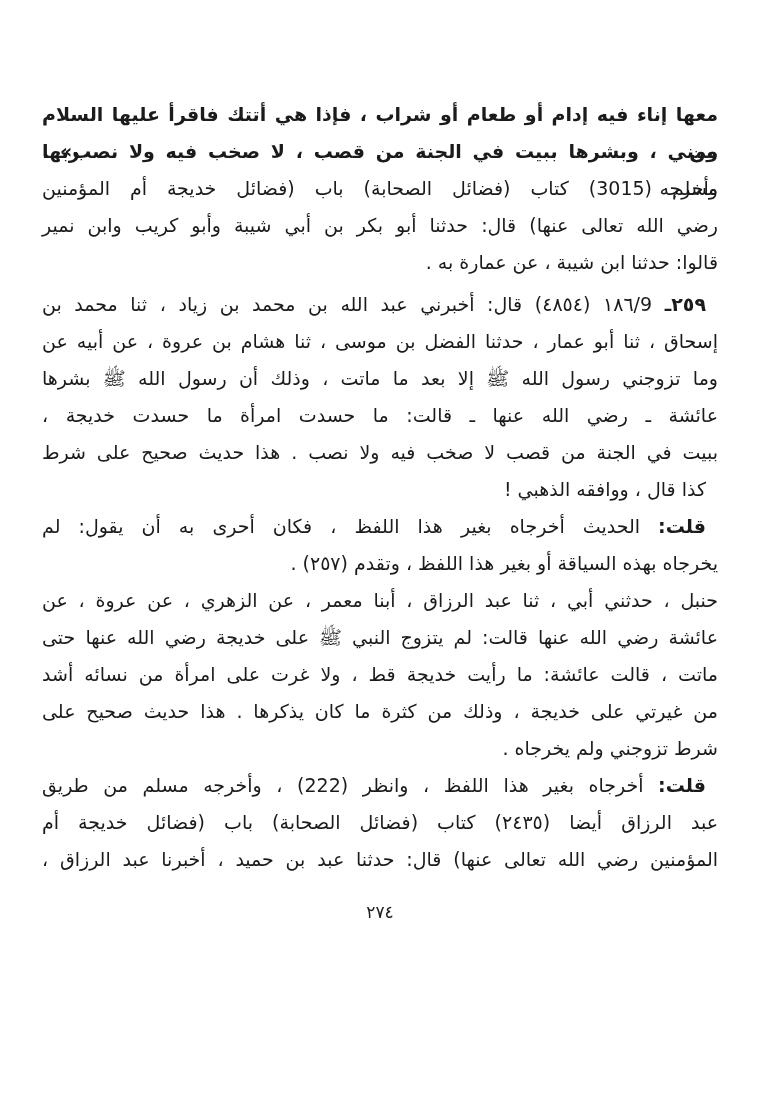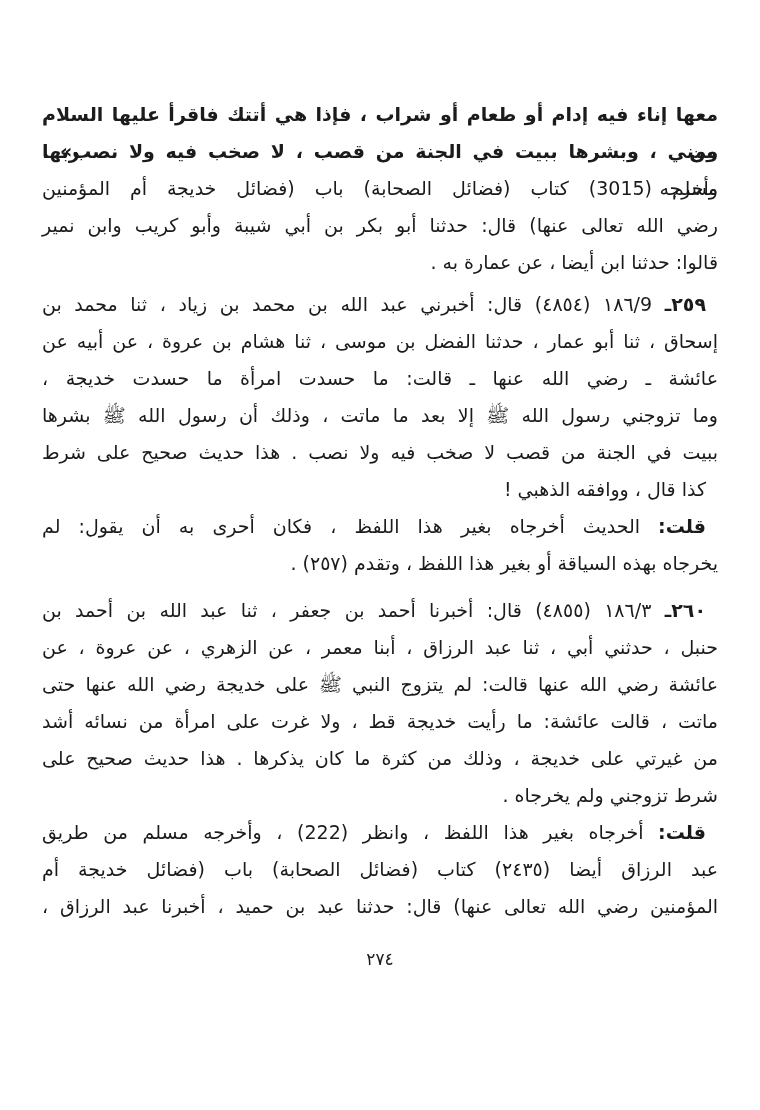--- a/index.html
+++ b/index.html
@@ -51,42 +51,41 @@
 </head>
 <body>
 
 <div class="scan-page">
 
   <div class="para">
     <div class="line"><span class="b">معها إناء فيه إدام أو طعام أو شراب ، فإذا هي أتتك فاقرأ عليها السلام من ربها</span></div>
     <div class="line"><span class="b">ومني ، وبشرها ببيت في الجنة من قصب ، لا صخب فيه ولا نصب» .</span><span> وأخرجه</span></div>
     <div class="line"><span>مسلم (3015) كتاب (فضائل الصحابة) باب (فضائل خديجة أم المؤمنين</span></div>
     <div class="line"><span>رضي الله تعالى عنها) قال: حدثنا أبو بكر بن أبي شيبة وأبو كريب وابن نمير</span></div>
-    <div class="line last"><span>قالوا: حدثنا ابن أيضا ، عن عمارة به .</span></div>
+    <div class="line last"><span>قالوا: حدثنا ابن شيبة ، عن عمارة به .</span></div>
   </div>
 
   <div class="para">
     <div class="line indent gap-sm"><span class="b">٢٥٩ـ</span><span> ١٨٦/9 (٤٨٥٤) قال: أخبرني عبد الله بن محمد بن زياد ، ثنا محمد بن</span></div>
     <div class="line"><span>إسحاق ، ثنا أبو عمار ، حدثنا الفضل بن موسى ، ثنا هشام بن عروة ، عن أبيه عن</span></div>
+    <div class="line"><span>وما تزوجني رسول الله ﷺ إلا بعد ما ماتت ، وذلك أن رسول الله ﷺ بشرها</span></div>
     <div class="line"><span>عائشة ـ رضي الله عنها ـ قالت: ما حسدت امرأة ما حسدت خديجة ،</span></div>
-    <div class="line"><span>وما تزوجني رسول الله ﷺ إلا بعد ما ماتت ، وذلك أن رسول الله ﷺ بشرها</span></div>
     <div class="line"><span>ببيت في الجنة من قصب لا صخب فيه ولا نصب . هذا حديث صحيح على شرط</span></div>
   </div>
 
   <div class="para">
     <div class="line last indent"><span>كذا قال ، ووافقه الذهبي !</span></div>
   </div>
 
   <div class="para">
     <div class="line indent"><span class="b">قلت:</span><span> الحديث أخرجاه بغير هذا اللفظ ، فكان أحرى به أن يقول: لم</span></div>
     <div class="line last"><span>يخرجاه بهذه السياقة أو بغير هذا اللفظ ، وتقدم (٢٥٧) .</span></div>
   </div>
 
   <div class="para">
-    <div class="line indent gap-md"><span class="b">٢٦٠ـ</span><span> ١٨٦/٣ (٤٨٥٥) قال: أخبرنا أحمد بن جعفر ، ثنا عبد الله بن أحمد بن</span></div>
     <div class="line"><span>حنبل ، حدثني أبي ، ثنا عبد الرزاق ، أبنا معمر ، عن الزهري ، عن عروة ، عن</span></div>
     <div class="line"><span>عائشة رضي الله عنها قالت: لم يتزوج النبي ﷺ على خديجة رضي الله عنها حتى</span></div>
     <div class="line"><span>ماتت ، قالت عائشة: ما رأيت خديجة قط ، ولا غرت على امرأة من نسائه أشد</span></div>
     <div class="line"><span>من غيرتي على خديجة ، وذلك من كثرة ما كان يذكرها . هذا حديث صحيح على</span></div>
     <div class="line last"><span>شرط تزوجني ولم يخرجاه .</span></div>
   </div>
 
 
   <div class="para">
     <div class="line indent"><span class="b">قلت:</span><span> أخرجاه بغير هذا اللفظ ، وانظر (222) ، وأخرجه مسلم من طريق</span></div>

